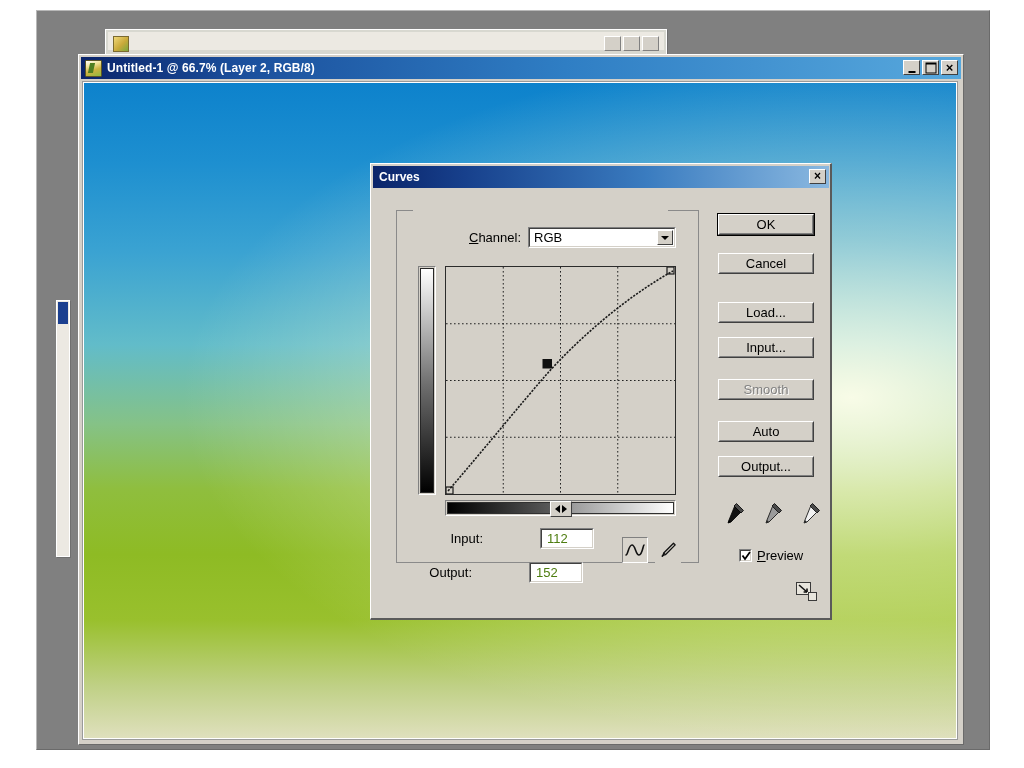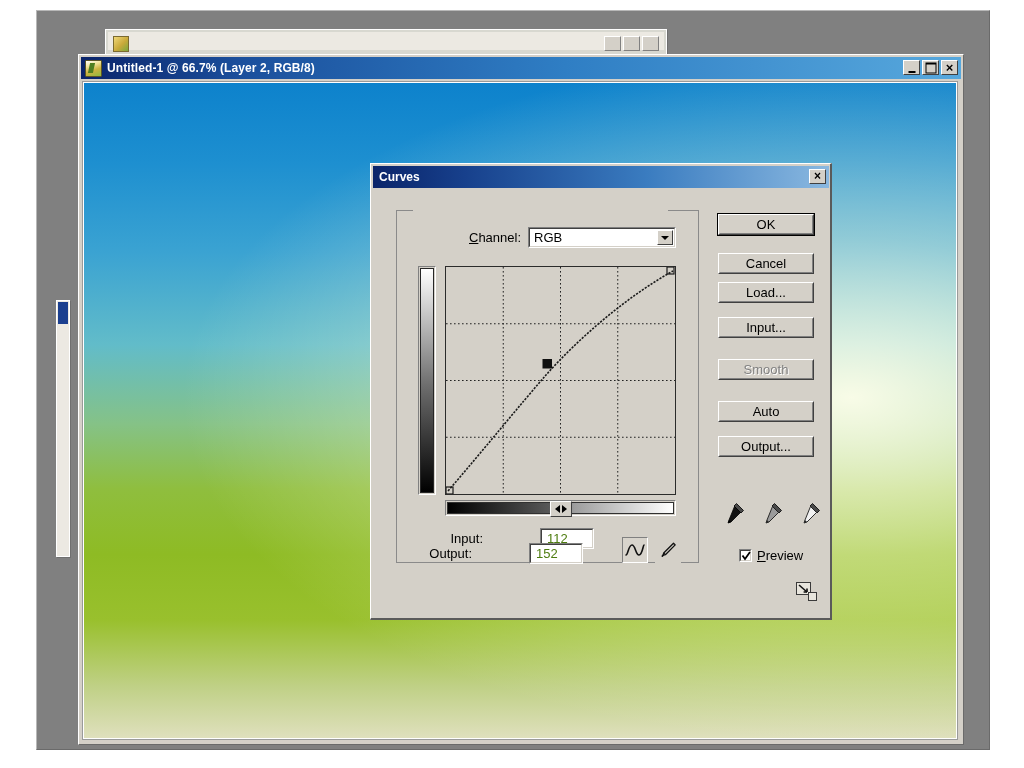--- a/index.html
+++ b/index.html
@@ -377,21 +377,21 @@
     border-bottom: 4px solid transparent;
     border-left: 5px solid #000;
   }
 
   
   .io-row {
     position: absolute;
     display: flex; align-items: center; gap: 48px;
   }
   .io-row.input  { left: 48px; top: 338px; }
-  .io-row.output { left: 37px; top: 353px; }
+  .io-row.output { left: 37px; top: 372px; }
   .io-label {
     font-size: 13px; color: #000;
     width: 62px;
     text-align: right;
     margin-right: 9px;
   }
   .io-field {
     width: 54px; height: 21px;
     background: #ffffff;
     border-top: 1px solid #808080;
@@ -641,21 +641,21 @@
       </div>
 
       <div class="btn-col">
         <div style="height:0"></div>
         <div class="pbtn default" style="margin-top:0px">
             <span>OK</span>
           </div>
         <div class="pbtn" style="margin-top:18px">
             <span>Cancel</span>
           </div>
-        <div class="pbtn" style="margin-top:8px">
+        <div class="pbtn" style="margin-top:28px">
             <span>Load...</span>
           </div>
         <div class="pbtn" style="margin-top:14px">
             <span>Input...</span>
           </div>
         <div class="pbtn disabled" style="margin-top:21px">
             <span>Smooth</span>
           </div>
         <div class="pbtn" style="margin-top:21px">
             <span>Auto</span>

